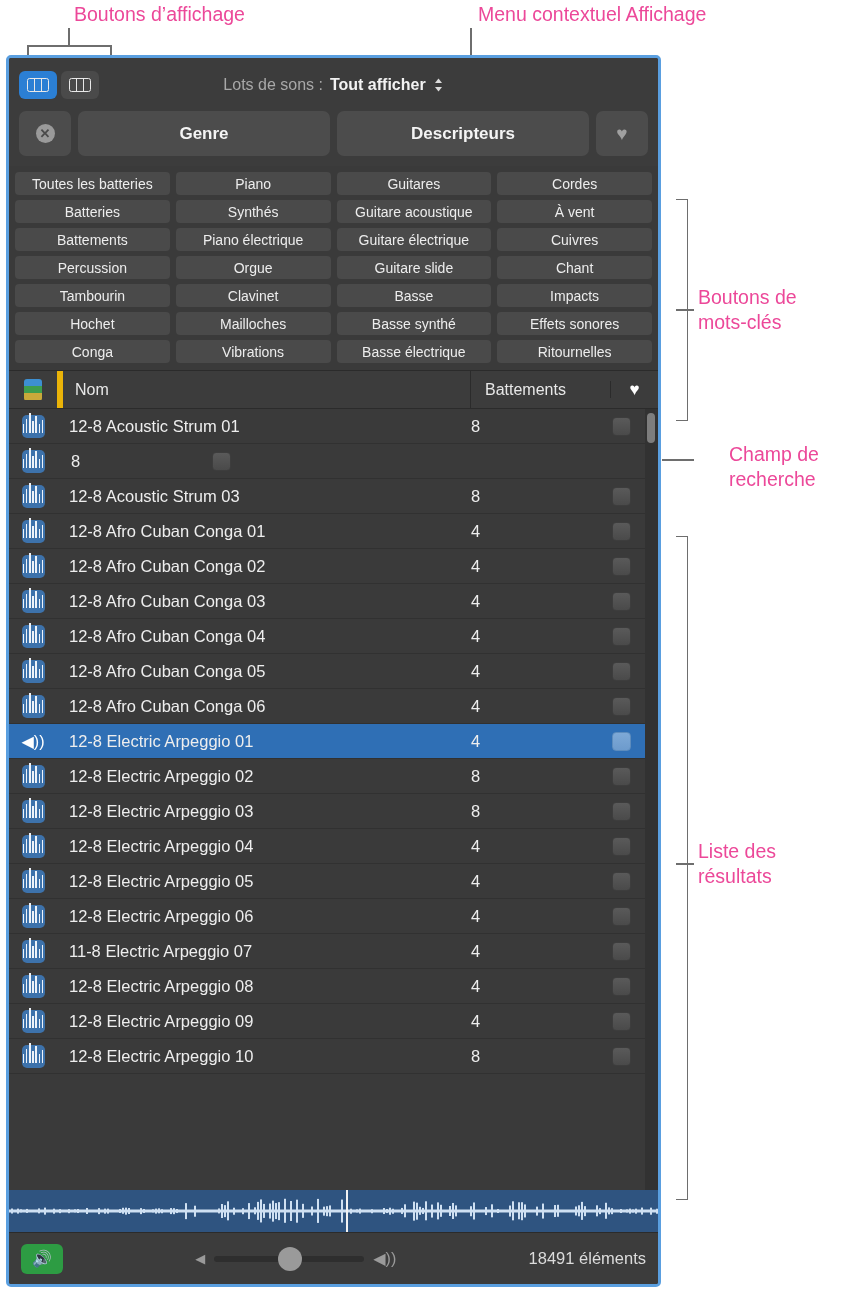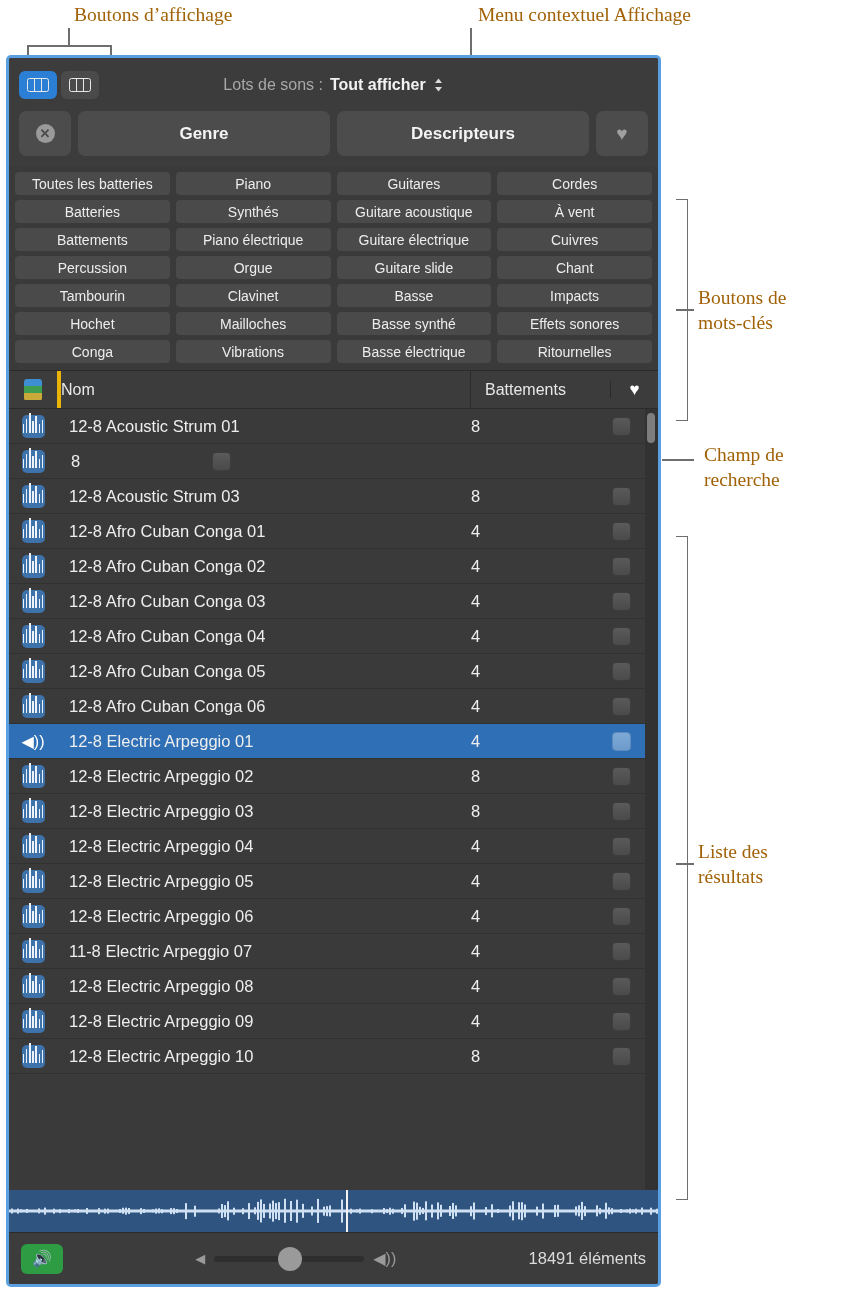--- a/index.html
+++ b/index.html
@@ -7,30 +7,30 @@
     width: 854px; height: 1295px;
     background: #ffffff;
     font-family: "Liberation Sans", sans-serif;
     overflow: hidden;
   }
   #root { position: relative; width: 854px; height: 1295px; }
 
   
   .callout {
     position: absolute;
-    color: #a16207;
+    color: #ec4899;
     font-size: 19.5px;
     line-height: 25px;
-    font-family: Liberation Serif, serif;
+    font-family: Liberation Sans, sans-serif;
     white-space: pre-line;
   }
   .cal-top-left  { left: 74px;  top: 2px; }
   .cal-top-right { left: 478px; top: 2px; }
   .cal-kw   { left: 698px; top: 285px; }
-  .cal-srch { left: 704px; top: 442px; }
+  .cal-srch { left: 729px; top: 442px; }
   .cal-list { left: 698px; top: 839px; }
 
   .rule { position: absolute; background: #6e6e6e; }
 
   
   .br-h { height: 1.5px; }
   .br-v { width: 1.5px; }
 
   
   .rbr { position: absolute; border: 1.5px solid #6e6e6e; border-left: none;
@@ -125,21 +125,21 @@
   
   .colhead {
     background: #3c3c3c; display: flex; align-items: center;
     height: 39px; border-top: 1px solid #2b2b2b; border-bottom: 1px solid #2b2b2b;
     color: #e8e8e8; font-size: 16px;
   }
   .ch-icon { width: 48px; display: flex; align-items: center; justify-content: center; }
   .bandicon { width: 18px; height: 22px; border-radius: 3px; overflow: hidden;
               display: flex; flex-direction: column; }
   .bandicon b { flex: 1; display: block; }
-  .ch-name { flex: 1; border-left: 4px solid #eab308; display:flex; align-items:center; height:100%; }
+  .ch-name { flex: 1; border-left: 6px solid #eab308; padding-left: 12px; display:flex; align-items:center; height:100%; }
   .ch-beats { width: 140px; border-left: 1px solid #2b2b2b; padding-left: 14px; display:flex; align-items:center; height:100%; }
   .ch-fav { width: 48px; border-left: 1px solid #2b2b2b; display: flex; align-items: center; justify-content: center; }
   .ch-fav .heart { color: #ffffff; font-size: 17px; }
 
   
   .listwrap { flex: 1; position: relative; background: #3a3a3a; overflow: hidden; }
   .list { position: absolute; inset: 0 13px 0 0; overflow: hidden; }
   .row {
     display: flex; align-items: center; height: 35px;
     border-bottom: 1px solid #313131;

